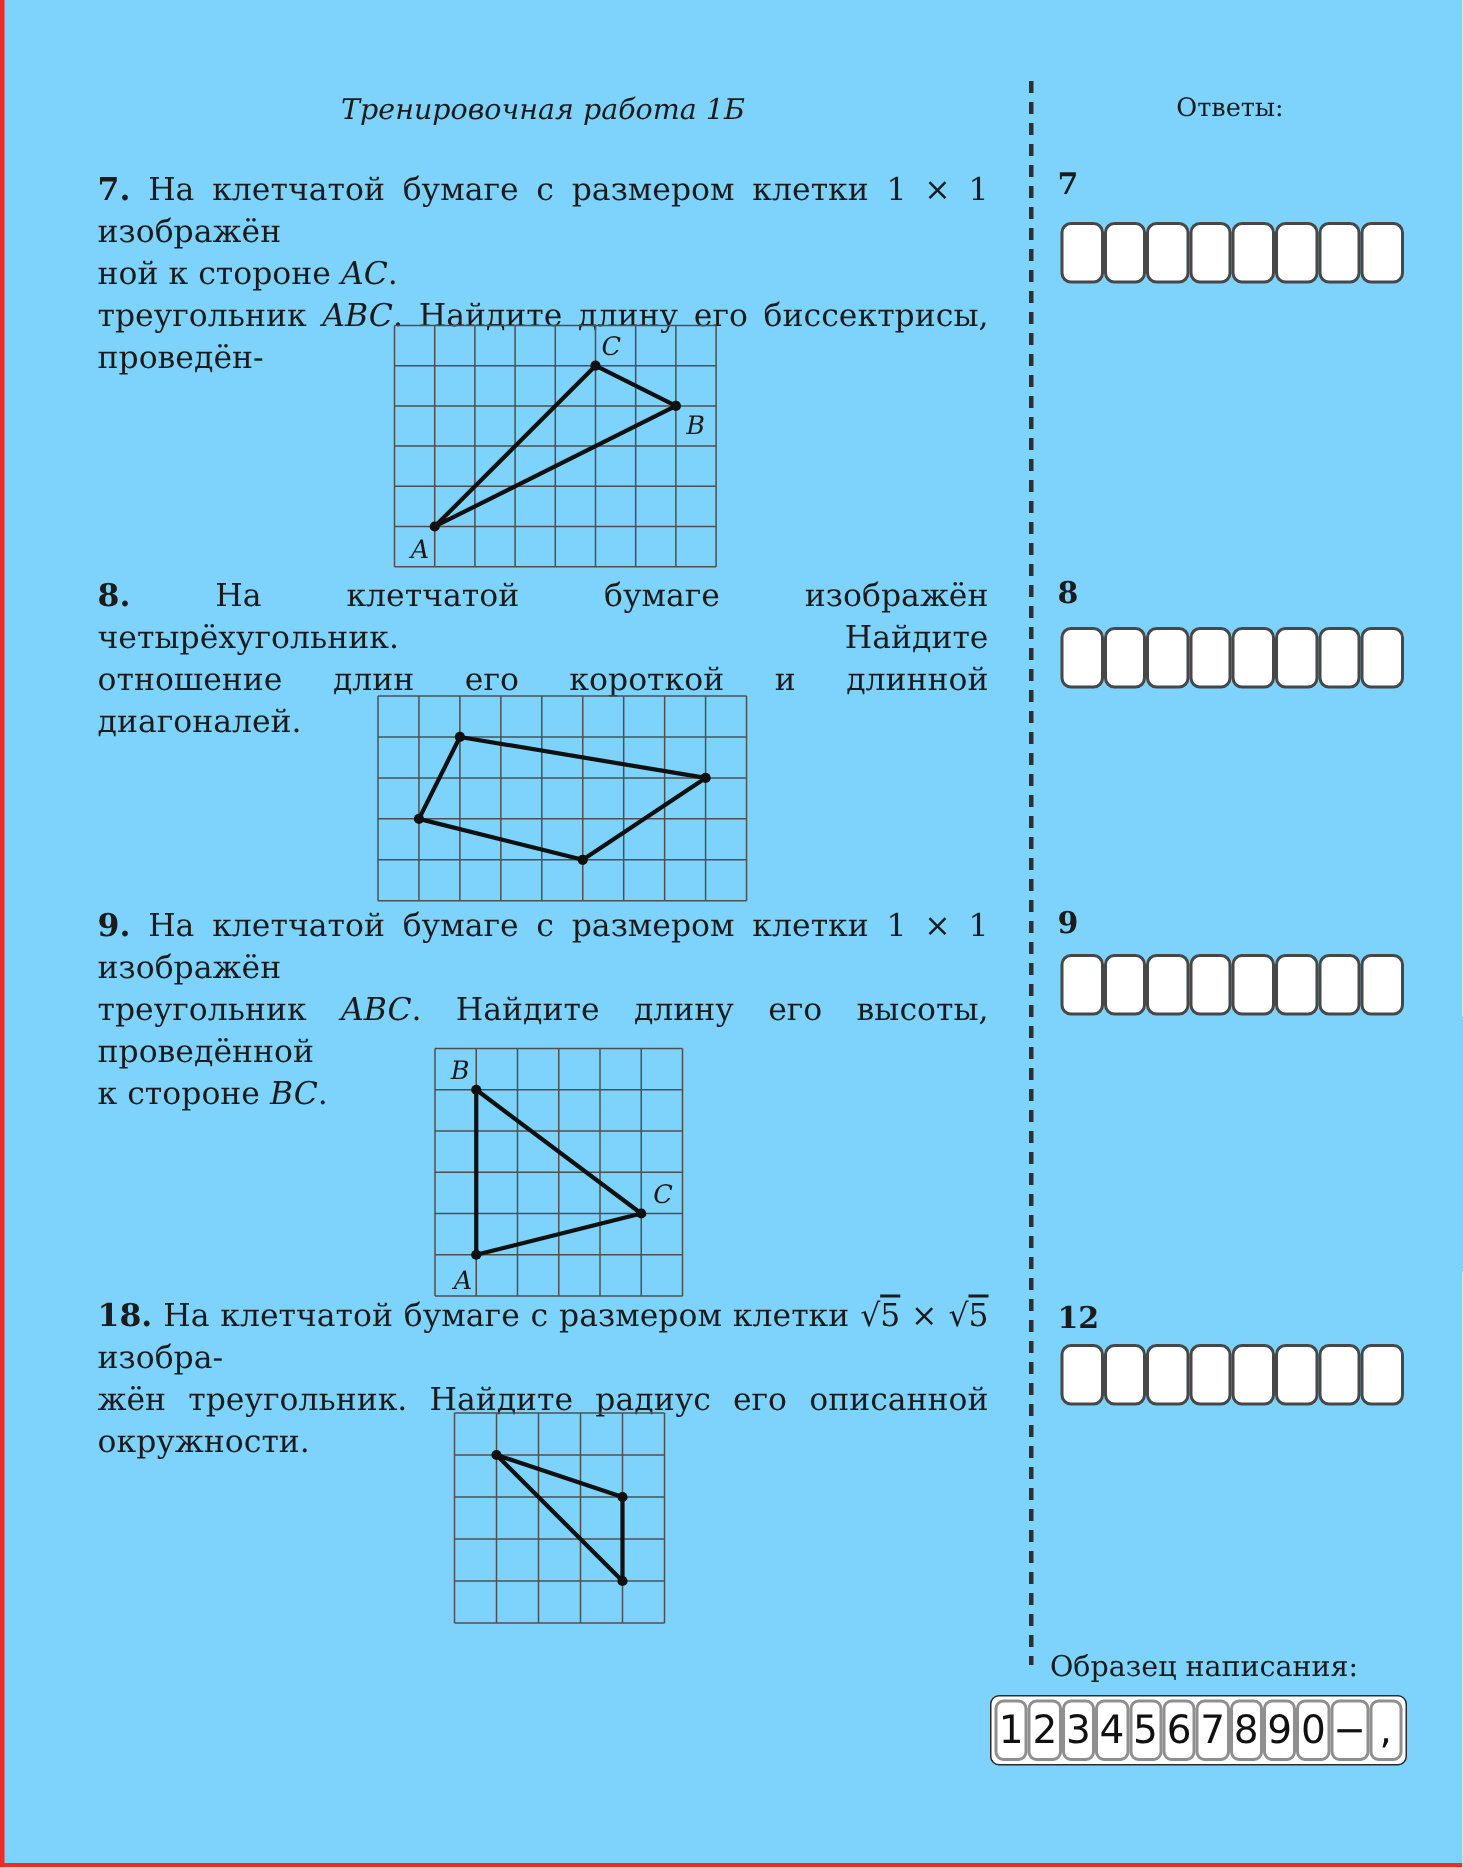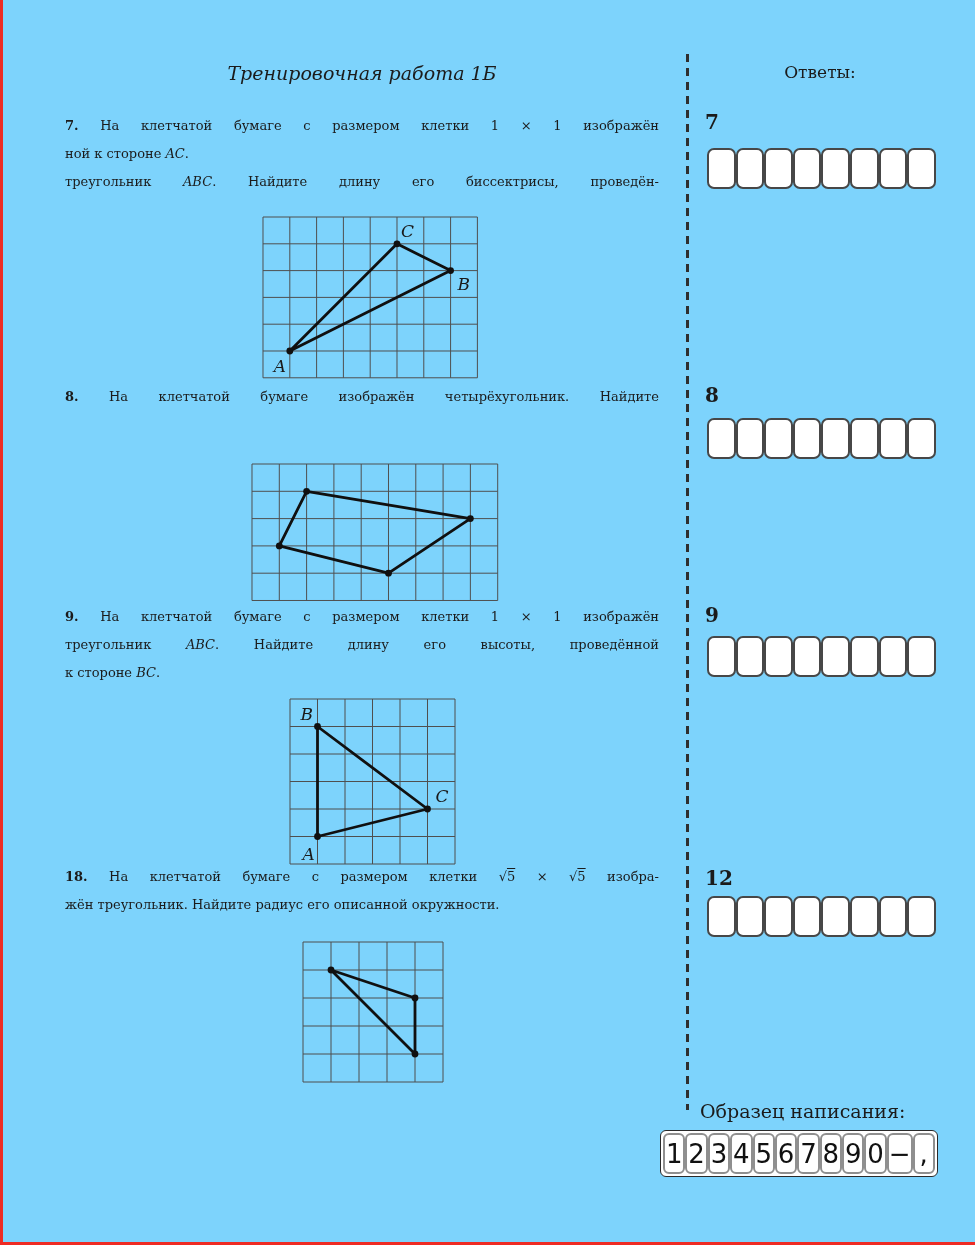--- a/index.html
+++ b/index.html
@@ -5,21 +5,21 @@
   html,body{margin:0;padding:0;background:#ffffff;}
   .page{position:relative;width:975px;height:1245px;background:#7dd3fc;overflow:hidden;
         font-family:"DejaVu Serif",serif;color:#1b1b1b;}
   .edge-left{position:absolute;left:0;top:0;width:3px;height:1245px;background:#ee2b24;}
   .edge-bottom{position:absolute;left:0;top:1242px;width:975px;height:3px;background:#ee2b24;}
   .title{position:absolute;left:65px;top:62px;width:594px;text-align:center;
          font-style:italic;font-size:19px;}
   .answers-heading{position:absolute;left:690px;top:62px;width:260px;text-align:center;font-size:17px;}
   .dash-sep{position:absolute;left:686px;top:54px;width:2.5px;height:1056px;
             background:repeating-linear-gradient(to bottom,#2e2e2e 0 8px,transparent 8px 14px);}
-  .problem{position:absolute;left:65px;width:594px;font-size:13px;line-height:28px;}
+  .problem{position:absolute;left:65px;width:594px;font-size:21px;line-height:28px;}
   .tline{text-align:justify;}
   .tline.just{text-align-last:justify;}
   .s-b{font-weight:bold;}
   .s-i{font-style:italic;}
   .s-rad{text-decoration:overline;}
   .figure{position:absolute;}
   .gl{stroke:#4f4f4f;stroke-width:1;}
   .shape{fill:none;stroke:#101010;stroke-width:2.8;stroke-linejoin:round;}
   .dot{fill:#101010;}
   .vlabel{font-family:"DejaVu Serif",serif;font-style:italic;font-size:17px;fill:#1a1a1a;}
@@ -73,20 +73,21 @@
         <circle class="dot" cx="26.8" cy="134" r="3.4"></circle>
         <circle class="dot" cx="134" cy="26.8" r="3.4"></circle>
         <circle class="dot" cx="187.6" cy="53.6" r="3.4"></circle>
         <text class="vlabel" x="10.8" y="155">A</text>
         <text class="vlabel" x="138" y="19.8">C</text>
         <text class="vlabel" x="194.6" y="72.6">B</text>
       </svg></div>
 
   <div class="problem" style="top:383px;">
       <div class="tline just"><span class="s-b">8.</span><span class="s-r"> На клетчатой бумаге изображён четырёхугольник. Найдите</span></div>
+      <div class="tline"><span class="s-r">отношение длин его короткой и длинной диагоналей.</span></div>
     </div>
   <div class="figure" style="left: 242px; top: 454px;"><svg width="265.70000000000005" height="156.5" viewBox="-10 -10 265.70000000000005 156.5" style="overflow:visible">
         <line class="gl" x1="0" y1="0" x2="0" y2="136.5"></line>
         <line class="gl" x1="27.3" y1="0" x2="27.3" y2="136.5"></line>
         <line class="gl" x1="54.6" y1="0" x2="54.6" y2="136.5"></line>
         <line class="gl" x1="81.9" y1="0" x2="81.9" y2="136.5"></line>
         <line class="gl" x1="109.2" y1="0" x2="109.2" y2="136.5"></line>
         <line class="gl" x1="136.5" y1="0" x2="136.5" y2="136.5"></line>
         <line class="gl" x1="163.8" y1="0" x2="163.8" y2="136.5"></line>
         <line class="gl" x1="191.1" y1="0" x2="191.1" y2="136.5"></line>

